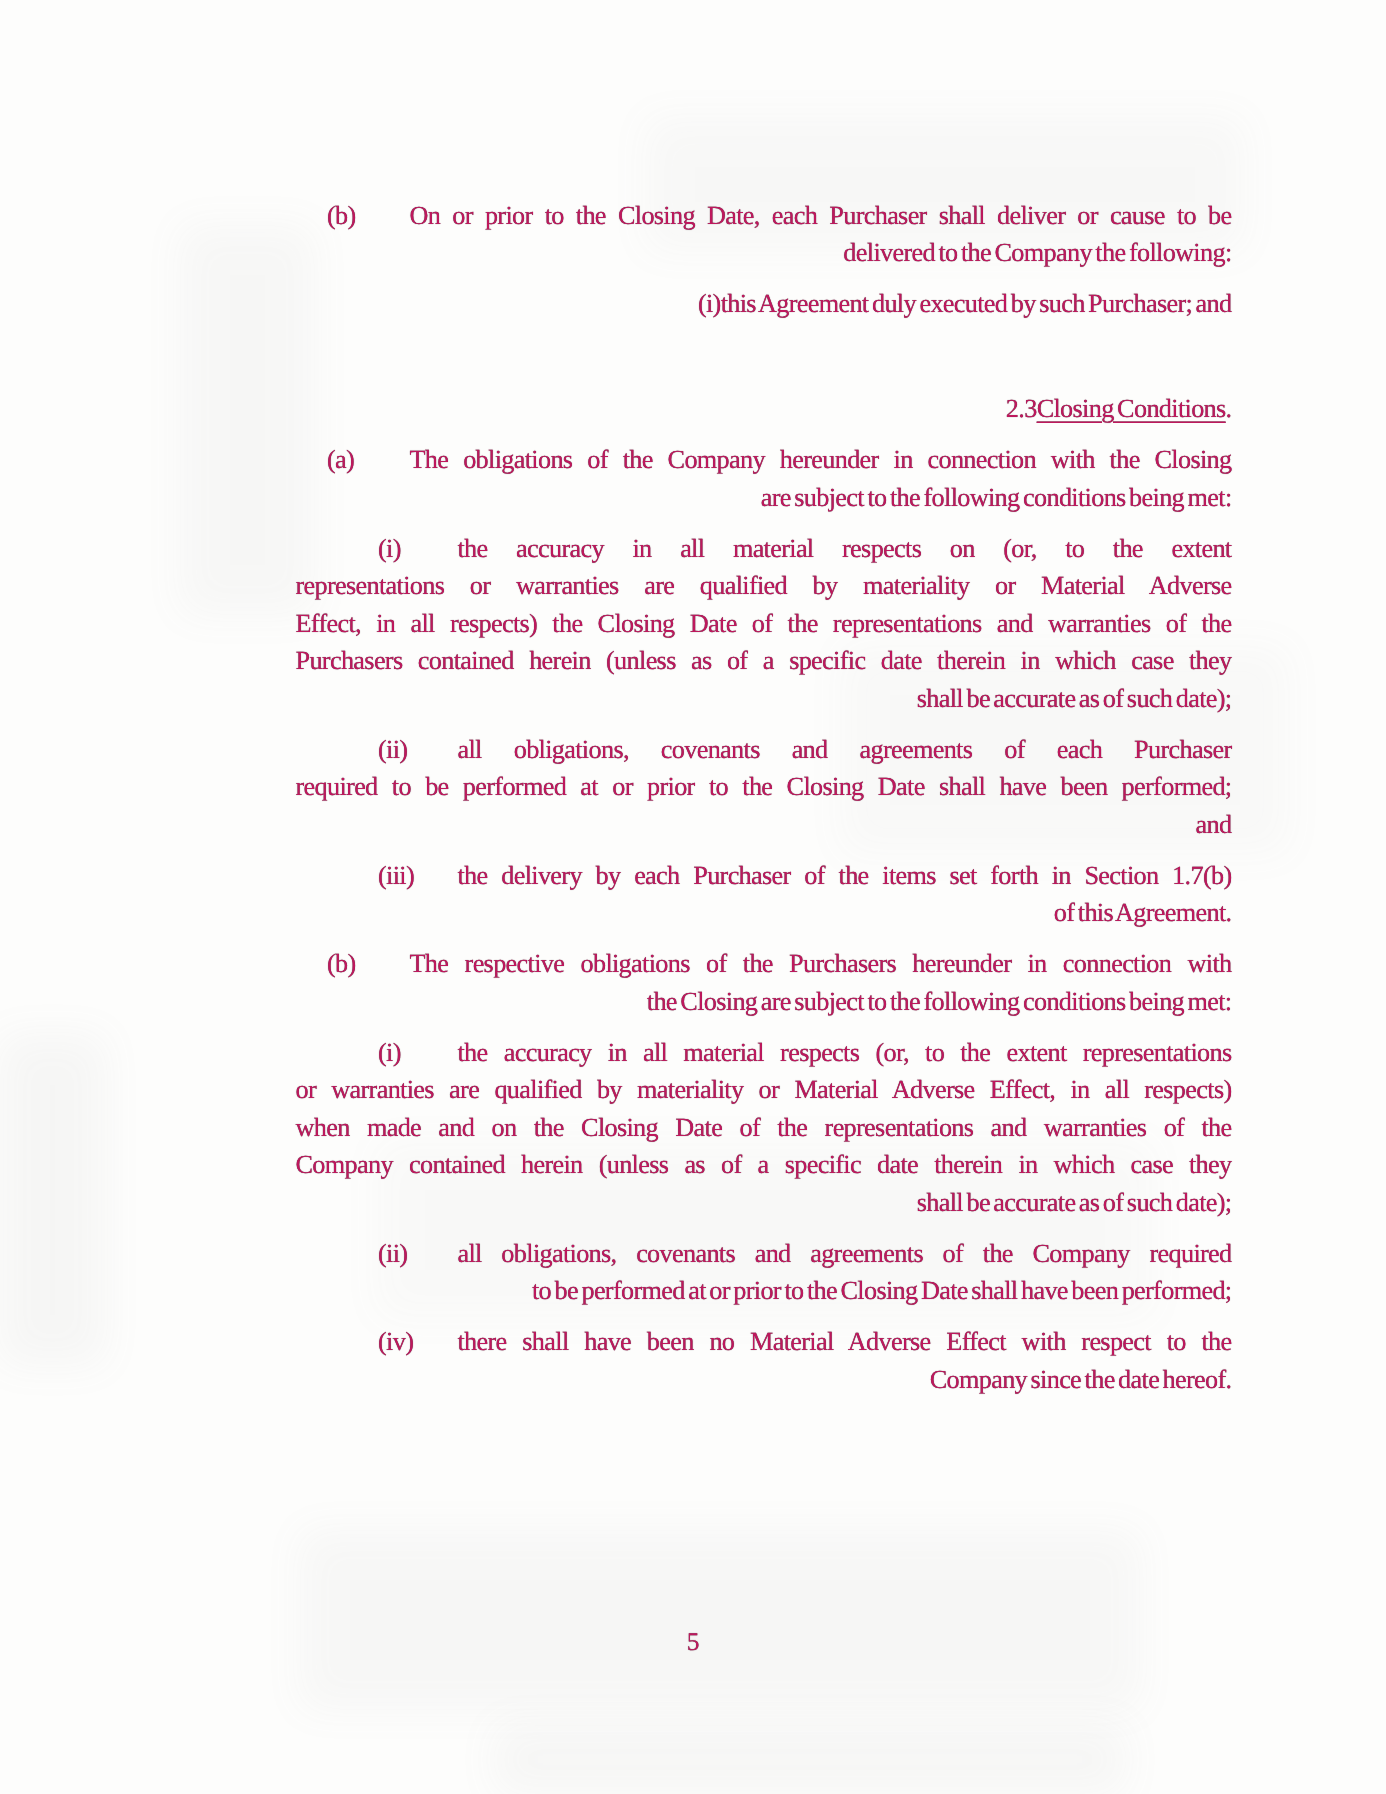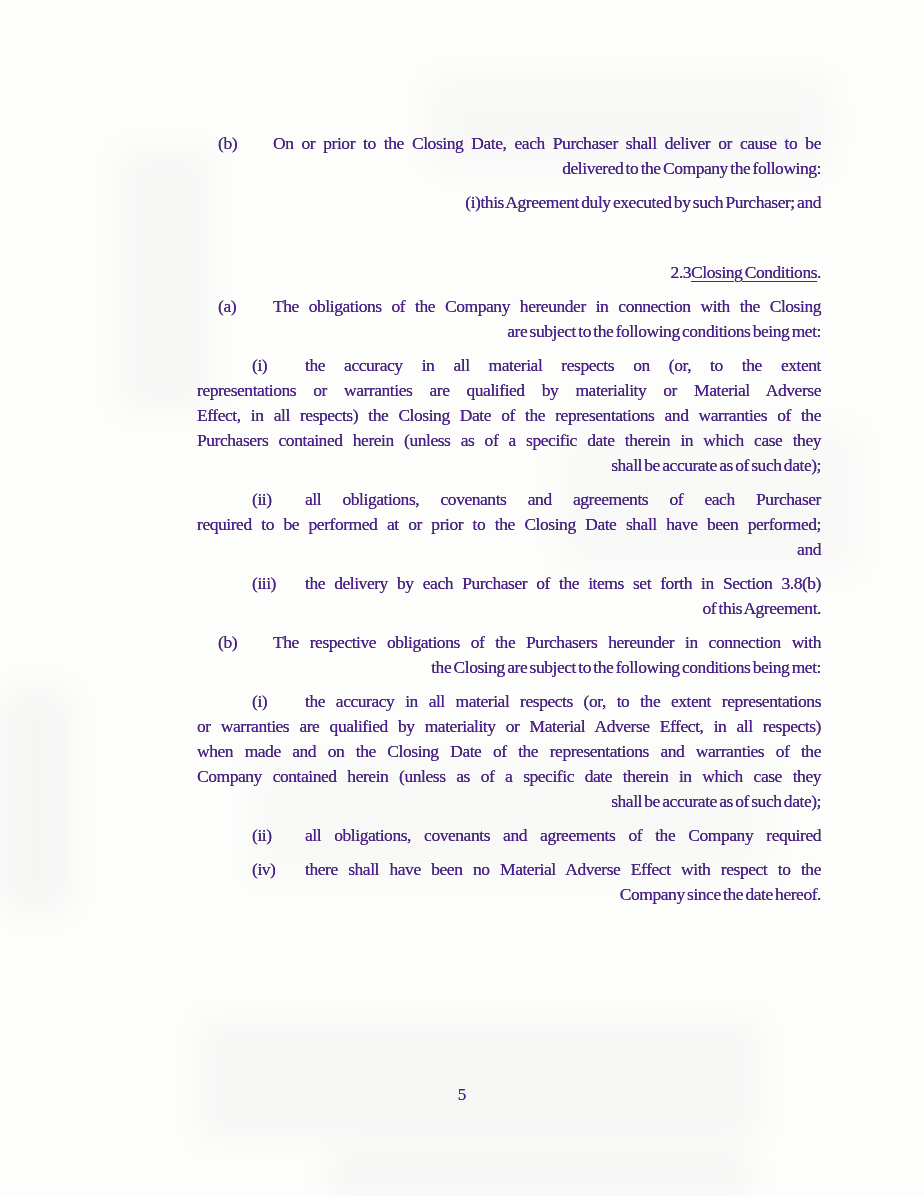--- a/index.html
+++ b/index.html
@@ -3,21 +3,21 @@
 <meta charset="utf-8">
 <style>
   html, body { margin: 0; padding: 0; background: #ffffff; }
   .page {
     position: relative;
     width: 924px;
     height: 1196px;
     background: #fdfdfc;
     overflow: hidden;
     font-family: "Liberation Serif", "DejaVu Serif", serif;
-    color: #4c1d95;
+    color: #be185d;
   }
   .content {
     position: absolute;
     left: 165px;
     top: 131px;
     width: 656px;
     font-size: 17.5px;
     line-height: 25px;
     letter-spacing: -0.45px;
     word-spacing: -1.6px;
@@ -103,39 +103,40 @@
         <p class="ptail">shall be accurate as of such date);</p>
       </div>
 
     <div class="blk sub">
         <p class="pjust sub-first"><span class="lbl">(ii)</span><span>all obligations, covenants and agreements of each Purchaser
 required to be performed at or prior to the Closing Date shall have been performed;</span></p>
         <p class="ptail">and</p>
       </div>
 
     <div class="blk sub">
-        <p class="pjust sub-first"><span class="lbl">(iii)</span><span>the delivery by each Purchaser of the items set forth in Section 3.8(b)</span></p>
+        <p class="pjust sub-first"><span class="lbl">(iii)</span><span>the delivery by each Purchaser of the items set forth in Section 1.7(b)</span></p>
         <p class="ptail">of this Agreement.</p>
       </div>
 
     <div class="blk">
         <p class="pjust top-first"><span class="lbl">(b)</span><span>The respective obligations of the Purchasers hereunder in connection with</span></p>
         <p class="ptail">the Closing are subject to the following conditions being met:</p>
       </div>
 
     <div class="blk sub">
         <p class="pjust sub-first"><span class="lbl">(i)</span><span>the accuracy in all material respects (or, to the extent representations
 or warranties are qualified by materiality or Material Adverse Effect, in all respects)
 when made and on the Closing Date of the representations and warranties of the
 Company contained herein (unless as of a specific date therein in which case they</span></p>
         <p class="ptail">shall be accurate as of such date);</p>
       </div>
 
     <div class="blk sub">
         <p class="pjust sub-first"><span class="lbl">(ii)</span><span>all obligations, covenants and agreements of the Company required</span></p>
+        <p class="ptail">to be performed at or prior to the Closing Date shall have been performed;</p>
       </div>
 
 
     <div class="blk sub">
         <p class="pjust sub-first"><span class="lbl">(iv)</span><span>there shall have been no Material Adverse Effect with respect to the</span></p>
         <p class="ptail">Company since the date hereof.</p>
       </div>
 
   </div>
 

